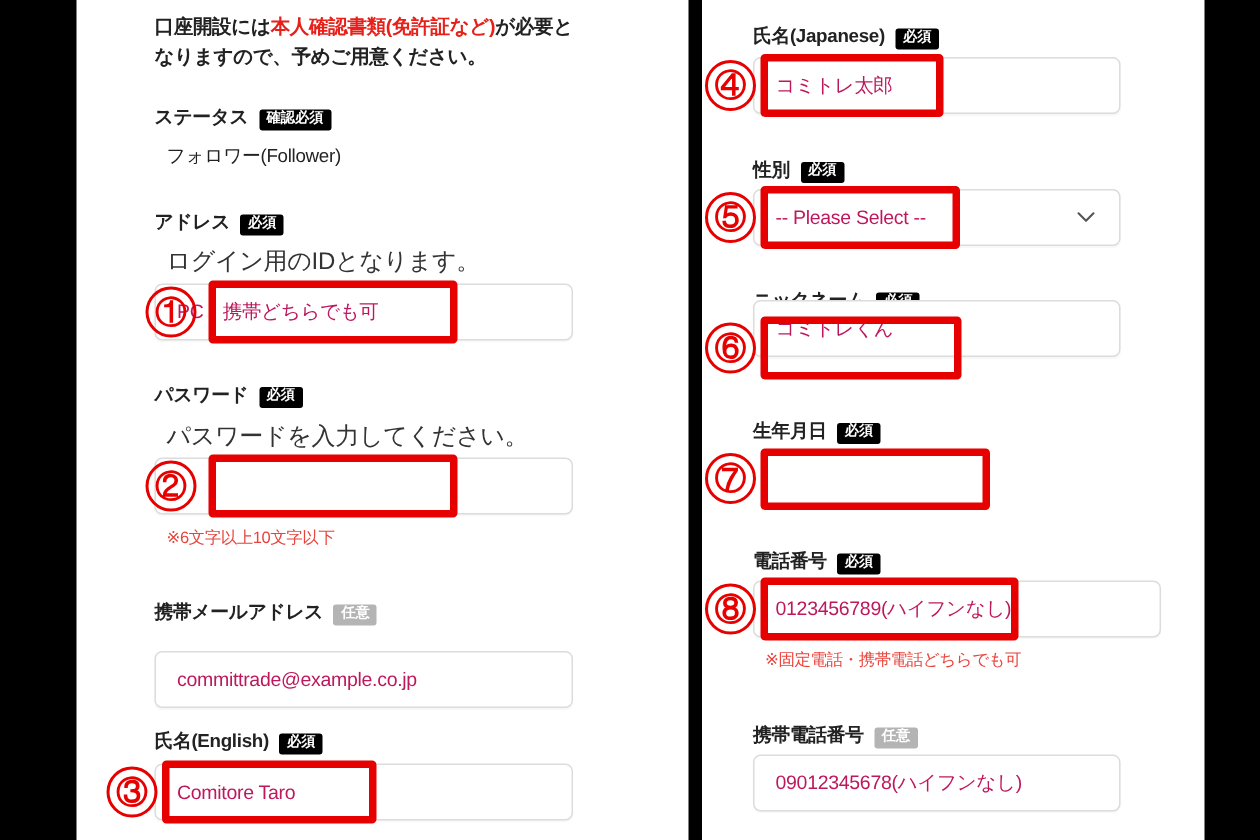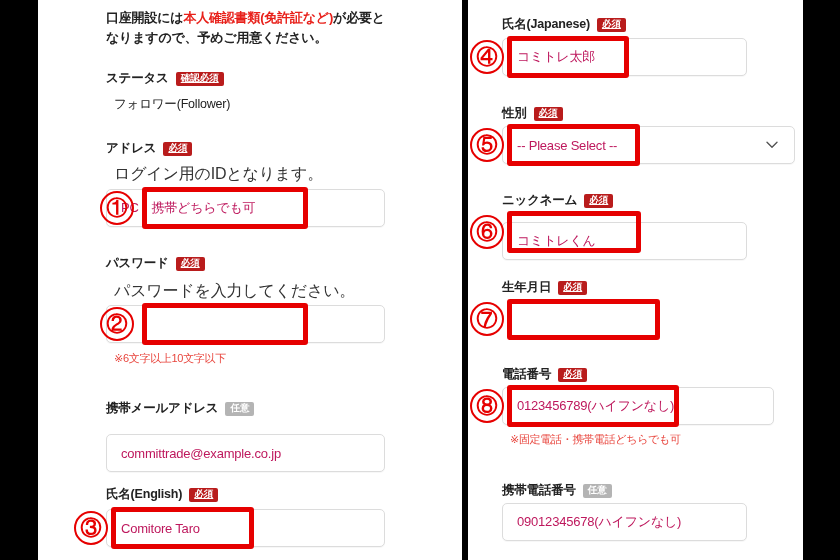--- a/index.html
+++ b/index.html
@@ -22,21 +22,21 @@
   }
 
   
   .panel {
     position: absolute;
     top: 0;
     height: 560px;
     background: #ffffff;
     overflow: hidden;
   }
-  .panel-left  { left: 38px;  width: 408px; padding-left: 16px; }
+  .panel-left  { left: 51px;  width: 408px; }
   .panel-right { left: 468px; width: 335px; }
 
   .panel-inner {
     position: relative;
     width: 100%;
     height: 100%;
   }
 
   
   .intro {
@@ -74,21 +74,21 @@
     vertical-align: 1px;
     margin-left: 7px;
     padding: 1px 5px 2px 5px;
     font-size: 9.5px;
     font-weight: bold;
     line-height: 1.15;
     color: #ffffff;
     border-radius: 2px;
     letter-spacing: 0px;
   }
-  .badge.req { background: #b91c1c; text-decoration: underline; }
+  .badge.req { background: #000000; }
   .badge.opt { background: #b4b4b4; }
 
   .helper {
     position: absolute;
     left: 60px;
     font-size: 16px;
     color: #333333;
     white-space: nowrap;
     letter-spacing: -0.2px;
   }
@@ -245,37 +245,37 @@
           <span class="ph">コミトレ太郎</span>
         </div>
         <div class="hl-box" style="left:39px; top:36px; width:122px; height:42px;"></div>
         <div class="circ" style="left:2px; top:40px;">④</div>
       </div>
 
       <div class="field">
         <div class="label-row" style="top:105px">
           <span>性別</span><span class="badge req">必須</span>
         </div>
-        <div class="input select" style="left:34px; top:126px; width:293px;">
+        <div class="input select" style="left:34px; top:126px; width:245px;">
           <span class="ph">-- Please Select --</span>
           <span class="chev">
             <svg viewBox="0 0 14 14" width="14" height="14" aria-hidden="true">
               <path d="M2 5 L7 10 L12 5" fill="none" stroke="#555555" stroke-width="1.4" stroke-linecap="round" stroke-linejoin="round"></path>
             </svg>
           </span>
         </div>
         <div class="hl-box" style="left:39px; top:124px; width:133px; height:42px;"></div>
         <div class="circ" style="left:2px; top:128px;">⑤</div>
       </div>
 
       <div class="field">
         <div class="label-row" style="top:192px">
           <span>ニックネーム</span><span class="badge req">必須</span>
         </div>
-        <div class="input" style="left:34px; top:222px; width:245px;text-align:center;">
+        <div class="input" style="left:34px; top:200px; width:245px;text-align:center;">
           <span class="ph">コミトレくん</span>
         </div>
         <div class="hl-box" style="left:39px; top:211px; width:134px; height:42px;"></div>
         <div class="circ" style="left:2px; top:215px;">⑥</div>
       </div>
 
       <div class="field">
         <div class="label-row" style="top:279px">
           <span>生年月日</span><span class="badge req">必須</span>
         </div>

